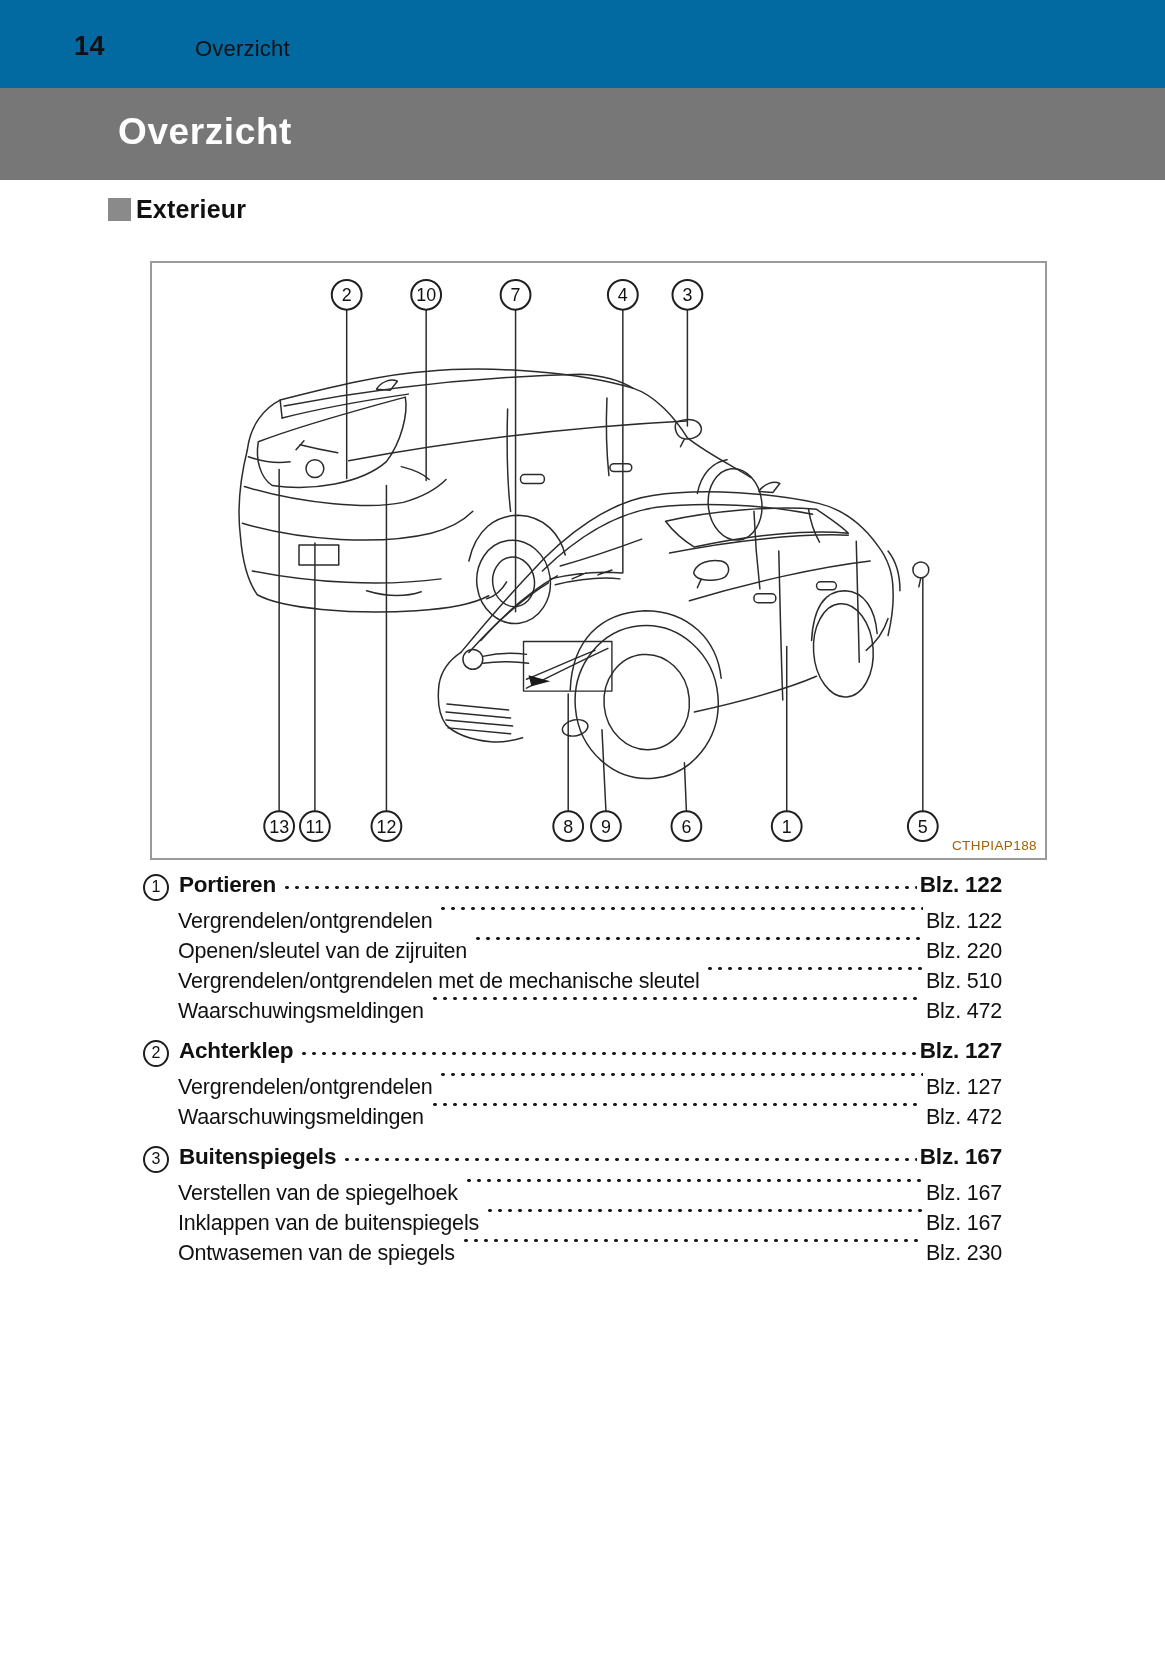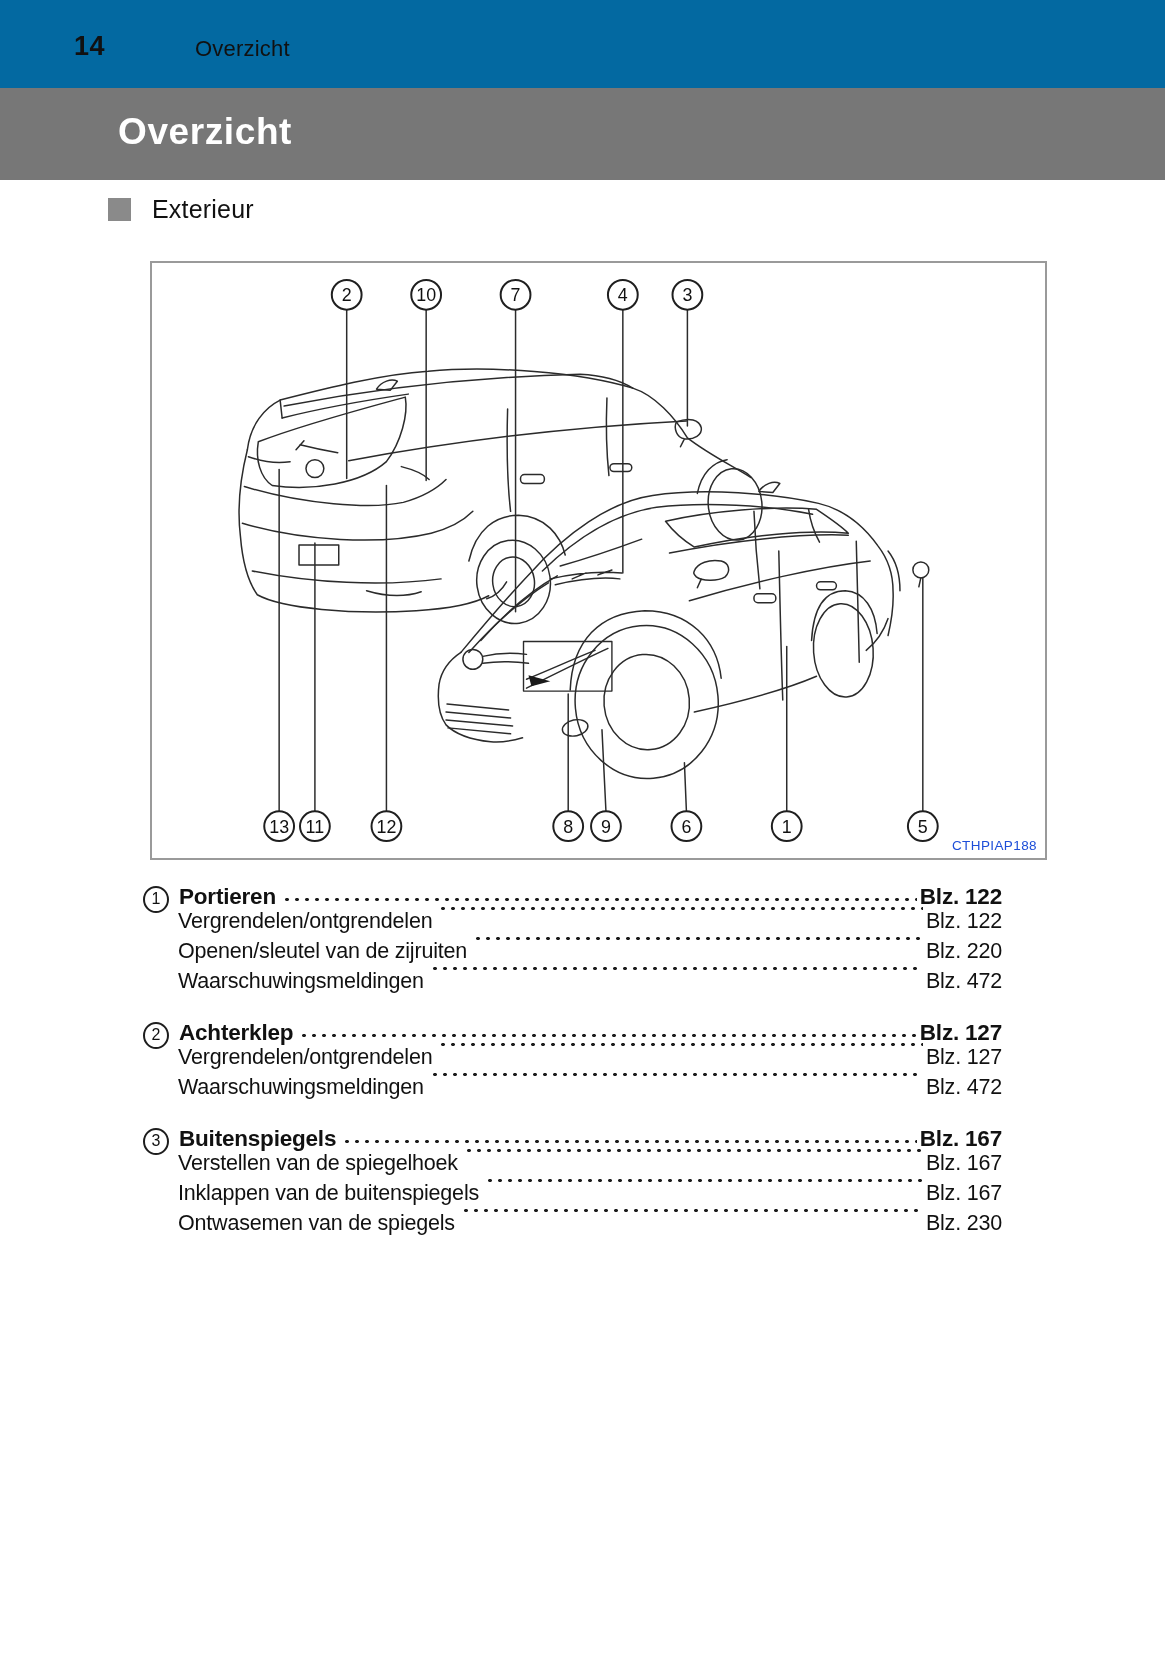--- a/index.html
+++ b/index.html
@@ -11,34 +11,34 @@
   .runhead .pnum{position:absolute;left:74px;top:31px;font-size:27px;font-weight:700;letter-spacing:.5px;}
   .runhead .rtitle{position:absolute;left:195px;top:36px;font-size:22px;letter-spacing:.2px;}
 
   
   .banner{position:absolute;left:0;top:88px;width:1165px;height:92px;background:#777777;}
   .banner .btitle{position:absolute;left:118px;top:23px;font-size:37px;font-weight:700;color:#fff;letter-spacing:.6px;}
 
   
   .sechead{position:absolute;left:108px;top:195px;height:28px;}
   .sechead .sq{position:absolute;left:0;top:3px;width:23px;height:23px;background:#8a8a8a;}
-  .sechead .stxt{position:absolute;left:28px;top:0;font-size:25px;font-weight:400;letter-spacing:.2px;margin-left:16px;}
+  .sechead .stxt{position:absolute;left:28px;top:0;font-size:25px;font-weight:700;letter-spacing:.2px;}
 
   
   .figure{position:absolute;left:150px;top:261px;width:897px;height:599px;border:2px solid #9a9a9a;box-sizing:border-box;background:#fff;}
   .figure svg{position:absolute;left:0;top:0;width:100%;height:100%;}
-  .figcode{position:absolute;right:8px;bottom:5px;font-size:13.5px;color:#1d4ed8;letter-spacing:.4px;}
+  .figcode{position:absolute;right:8px;bottom:5px;font-size:13.5px;color:#a16207;letter-spacing:.4px;}
 
   
   .toc{position:absolute;left:143px;top:872px;width:859px;}
   .row{display:flex;align-items:baseline;height:30px;}
   .row.main{height:32px;margin-top:14px;font-weight:700;}
   .row.main:first-child{margin-top:0;}
   .row .lbl{white-space:nowrap;font-size:21.5px;letter-spacing:-0.2px;}
-  .row.main .lbl{font-size:22.5px;margin-top:12px;}
+  .row.main .lbl{font-size:22.5px;}
   .row .pg{white-space:nowrap;font-size:21.5px;letter-spacing:-0.2px;}
   .row.main .pg{font-size:22.5px;}
   .row.sub{padding-left:35px;align-items:flex-end;}
   .leader{flex:1;height:9px;margin:0 3px 0 6px;align-self:baseline;
           background-image:radial-gradient(circle,#1c1c1c 1.6px,transparent 2px);
           background-size:10px 9px;background-repeat:repeat-x;background-position:0 100%;}
   .numcircle{display:inline-flex;width:26px;height:27px;box-sizing:border-box;border:2px solid #1d1d1d;
              border-radius:50%;align-items:center;justify-content:center;margin-right:10px;
              font-size:16px;font-weight:400;flex:none;}
 </style>
@@ -223,20 +223,25 @@
       <span class="lbl">Vergrendelen/ontgrendelen</span>
       <span class="leader"></span>
       <span class="pg">Blz. 122</span>
     </div>
     <div class="row sub">
       <span class="lbl">Openen/sleutel van de zijruiten</span>
       <span class="leader"></span>
       <span class="pg">Blz. 220</span>
     </div>
     <div class="row sub">
+      <span class="lbl">Vergrendelen/ontgrendelen met de mechanische sleutel</span>
+      <span class="leader"></span>
+      <span class="pg">Blz. 510</span>
+    </div>
+    <div class="row sub">
       <span class="lbl">Waarschuwingsmeldingen</span>
       <span class="leader"></span>
       <span class="pg">Blz. 472</span>
     </div>
 
     <div class="row main">
       <span class="numcircle">
           <span>2</span>
         </span>
       <span class="lbl">Achterklep</span>

